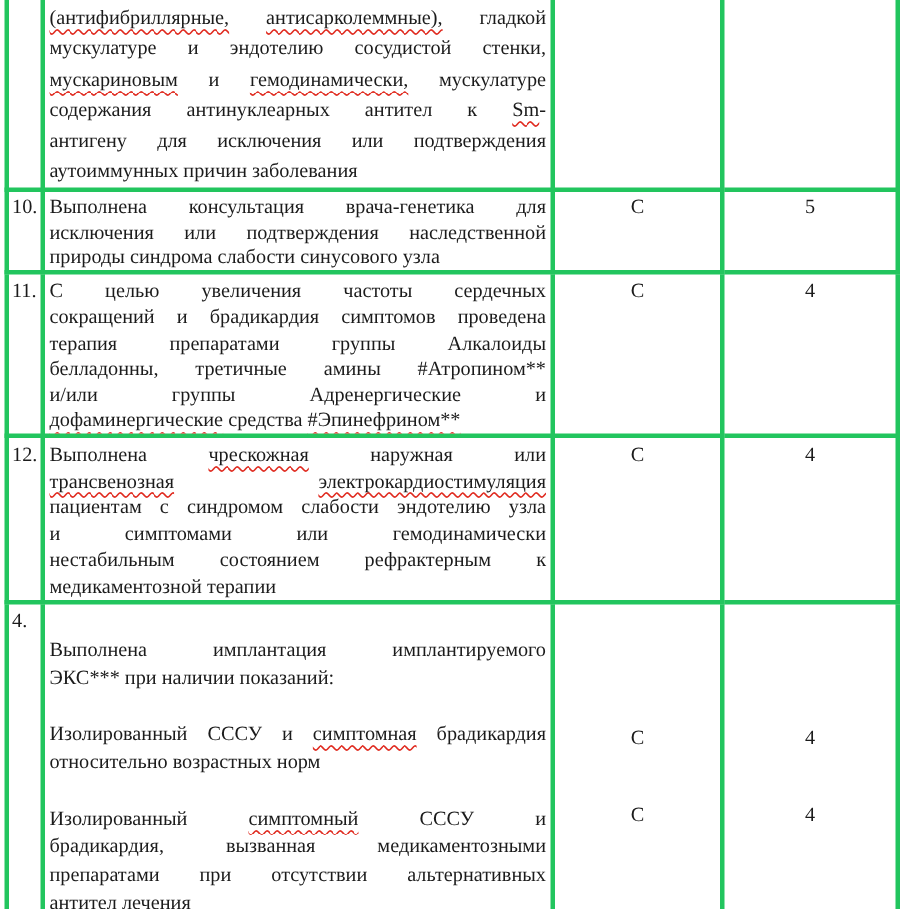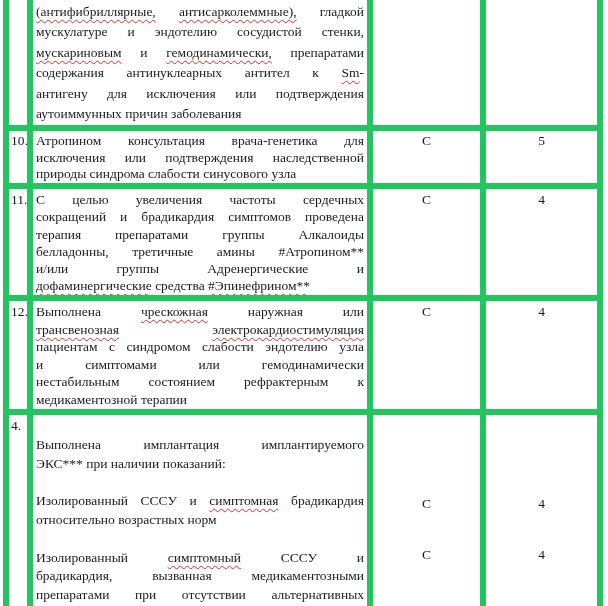--- a/index.html
+++ b/index.html
@@ -7,21 +7,21 @@
     width:608px;height:606px;box-sizing:border-box;
     padding:0 0 0 3px;
     font-family:"Liberation Serif","DejaVu Serif",serif;
     color:#1b1b1b;
     overflow:hidden;
   }
   table.doc{
     border-collapse:collapse;table-layout:fixed;width:594px;
   }
   td{
-    border:6px solid #22c55e;
+    border:3px solid #22c55e;
     vertical-align:top;
     padding:0;
     font-size:13.5px;
   }
   tr.r-p td{border-top:none;}
   .cellbox{overflow:hidden;padding:2px 3px 0 3px;}
   .c-num .cellbox{padding:2px 0 0 2px;}
   
   .r-p  .cellbox{height:123px;line-height:20.4px;}
   .r-10 .cellbox{height:50px; line-height:16.6px;}
@@ -56,40 +56,40 @@
   </colgroup>
   <tbody id="table-body">
       <tr class="row r-p">
         <td class="c-num">
           <div class="cellbox"><span></span></div>
         </td>
         <td class="c-text">
           <div class="cellbox">
             <div class="line"><span class="sq">(антифибриллярные,</span><span class=""> </span><span class="sq">антисарколеммные),</span><span class=""> гладкой</span></div>
             <div class="line"><span class="">мускулатуре и эндотелию сосудистой стенки,</span></div>
-            <div class="line"><span class="sq">мускариновым</span><span class=""> и </span><span class="sq">гемодинамически,</span><span class=""> препаратами</span></div>
+            <div class="line"><span class="sq">мускариновым</span><span class=""> и </span><span class="sq">гемодинамически,</span><span class=""> мускулатуре</span></div>
             <div class="line"><span class="">содержания антинуклеарных антител к </span><span class="sq">Sm</span><span class="">-</span></div>
             <div class="line"><span class="">антигену для исключения или подтверждения</span></div>
             <div class="line last"><span class="">аутоиммунных причин заболевания</span></div>
           </div>
         </td>
         <td class="c-grade">
           <div class="cellbox"><span></span></div>
         </td>
         <td class="c-score">
           <div class="cellbox"><span></span></div>
         </td>
       </tr>
       <tr class="row r-10">
         <td class="c-num">
           <div class="cellbox"><span>10.</span></div>
         </td>
         <td class="c-text">
           <div class="cellbox">
-            <div class="line"><span class="">Атропином консультация врача-генетика для</span></div>
+            <div class="line"><span class="">Выполнена консультация врача-генетика для</span></div>
             <div class="line"><span class="">исключения или подтверждения наследственной</span></div>
             <div class="line last"><span class="">природы синдрома слабости синусового узла</span></div>
           </div>
         </td>
         <td class="c-grade">
           <div class="cellbox"><span>С</span></div>
         </td>
         <td class="c-score">
           <div class="cellbox"><span>5</span></div>
         </td>

